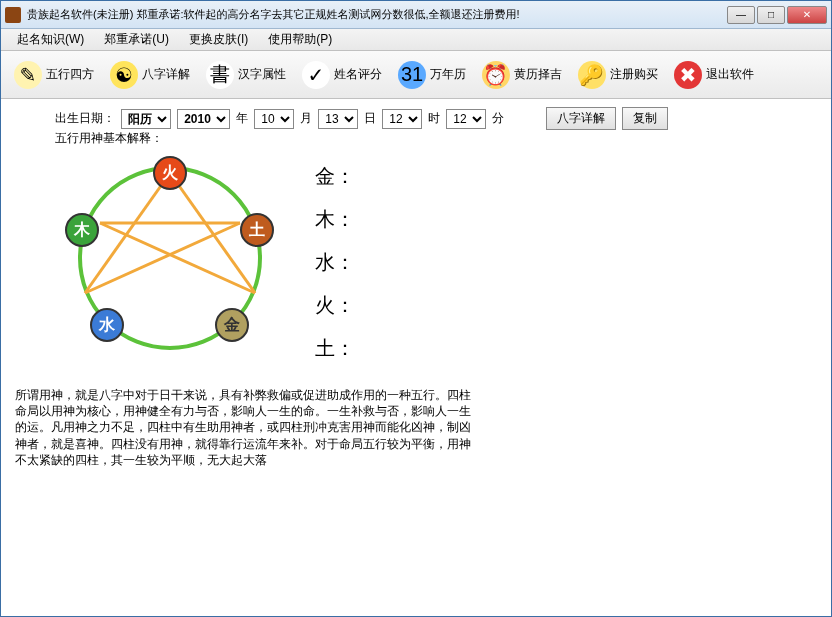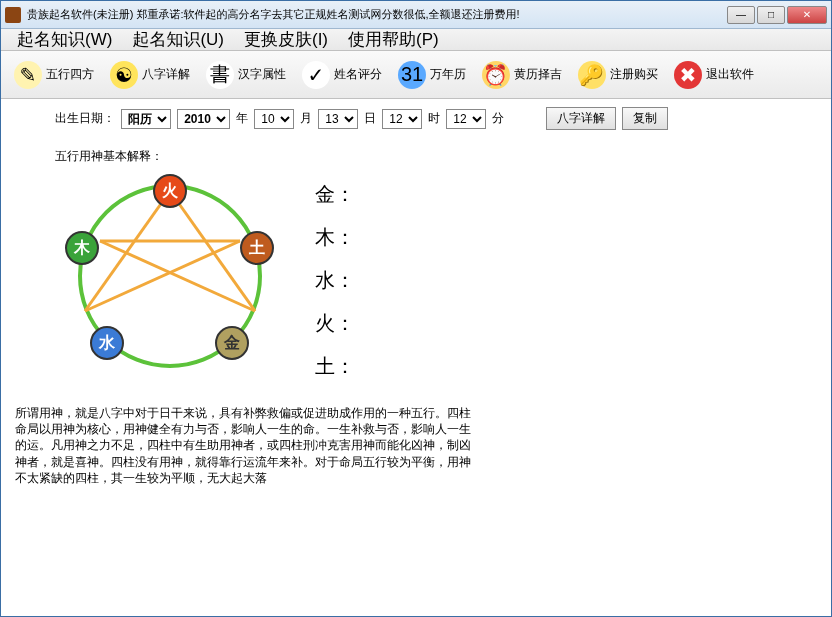--- a/index.html
+++ b/index.html
@@ -5,26 +5,26 @@
 * { box-sizing: border-box; margin: 0; padding: 0; }
 body { font-family: "Microsoft YaHei", SimSun, sans-serif; font-size: 12px; background: #fff; }
 .window { width: 832px; height: 617px; border: 1px solid #3a6ea5; background: #fff; position: relative; display: flex; flex-direction: column; }
 .titlebar { height: 28px; background: linear-gradient(#e8f0f8, #d4e4f4); display: flex; align-items: center; padding: 0 4px; border-bottom: 1px solid #a0b8d0; }
 .titlebar-icon { width: 16px; height: 16px; background: #8b4513; margin-right: 6px; border-radius: 2px; }
 .titlebar-text { font-size: 11px; color: #000; flex: 1; white-space: nowrap; overflow: hidden; }
 .window-controls { display: flex; gap: 2px; }
 .win-btn { width: 28px; height: 18px; border: 1px solid #888; background: linear-gradient(#f0f0f0,#d8d8d8); display: flex; align-items: center; justify-content: center; font-size: 10px; cursor: pointer; border-radius: 2px; }
 .win-btn.close { background: linear-gradient(#e88,#c44); color: #fff; width: 40px; }
 .menubar { height: 22px; background: linear-gradient(#f4f4f4,#e8e8e8); border-bottom: 1px solid #c0c0c0; display: flex; align-items: center; padding: 0 6px; }
-.menu-item { padding: 2px 10px; font-size: 17px; color: #000; cursor: pointer; }
+.menu-item { padding: 2px 10px; font-size: 12px; color: #000; cursor: pointer; }
 .toolbar { height: 48px; background: linear-gradient(#fafafa,#eaeaea); border-bottom: 1px solid #c0c0c0; display: flex; align-items: center; padding: 0 6px; gap: 2px; }
 .tool-btn { display: flex; align-items: center; gap: 4px; padding: 4px 6px; font-size: 12px; color: #000; cursor: pointer; border: 1px solid transparent; }
 .tool-icon { width: 28px; height: 28px; display: flex; align-items: center; justify-content: center; font-size: 20px; border-radius: 14px; }
 .content { flex: 1; padding: 8px 14px; overflow: auto; background: #fff; }
-.date-row { display: flex; align-items: center; gap: 6px; margin-bottom: 18px; padding-left: 40px;}
+.date-row { display: flex; align-items: center; gap: 6px; margin-bottom: 0; padding-left: 40px;}
 .date-row select { font-size: 12px; border: 1px solid #888; background: #fff; padding: 1px 2px; text-align: center; }
 .date-row .lbl { font-size: 12px; }
 .small-btn { font-size: 12px; padding: 2px 10px; border: 1px solid #888; background: linear-gradient(#f8f8f8,#e0e0e0); cursor: pointer; }
 .section-title { font-size: 12px; margin-bottom: 6px; padding-left: 40px;}
 .diagram-row { display: flex; gap: 30px; padding-left: 40px; margin-bottom: 10px; }
 .diagram { width: 230px; height: 210px; position: relative; }
 .elements-col { display: flex; flex-direction: column; gap: 16px; padding-top: 10px; }
 .element-label { font-size: 20px; font-family: KaiTi, SimSun, serif; }
 .divider-line { font-size: 12px; font-family: SimSun, monospace; white-space: nowrap; }
 .explain { font-size: 12px; line-height: 1.35; font-family: SimSun, sans-serif; }
@@ -43,21 +43,21 @@
     <div class="titlebar-text">贵族起名软件(未注册)    郑重承诺:软件起的高分名字去其它正规姓名测试网分数很低,全额退还注册费用!</div>
     <div class="window-controls">
       <div class="win-btn">—</div>
       <div class="win-btn">□</div>
       <div class="win-btn close">✕</div>
     </div>
   </div>
 
   <div class="menubar">
     <div class="menu-item">起名知识(W)</div>
-    <div class="menu-item">起名知识(U)</div>
+    <div class="menu-item">郑重承诺(U)</div>
     <div class="menu-item">更换皮肤(I)</div>
     <div class="menu-item">使用帮助(P)</div>
   </div>
 
   <div class="toolbar" id="toolbar">
       <div class="tool-btn">
         <div class="tool-icon" style="background: rgb(255, 243, 176);">✎</div>
         <span>五行四方</span>
       </div>
       <div class="tool-btn">

